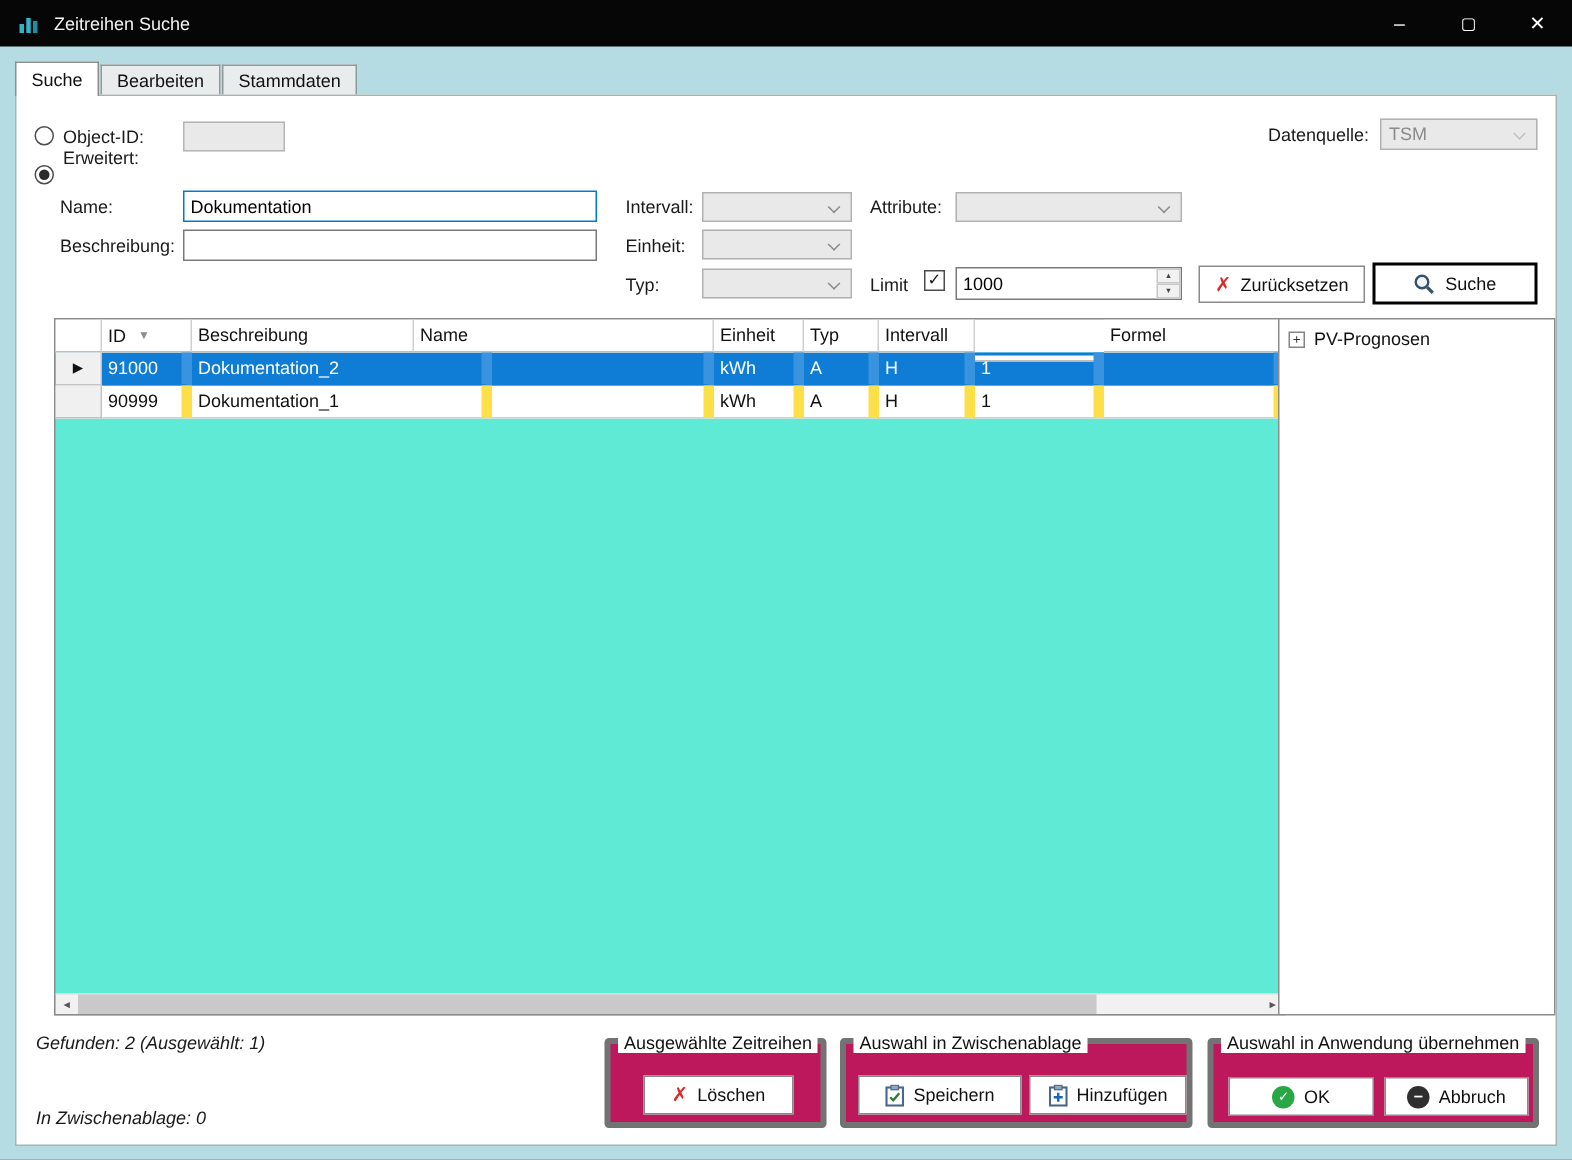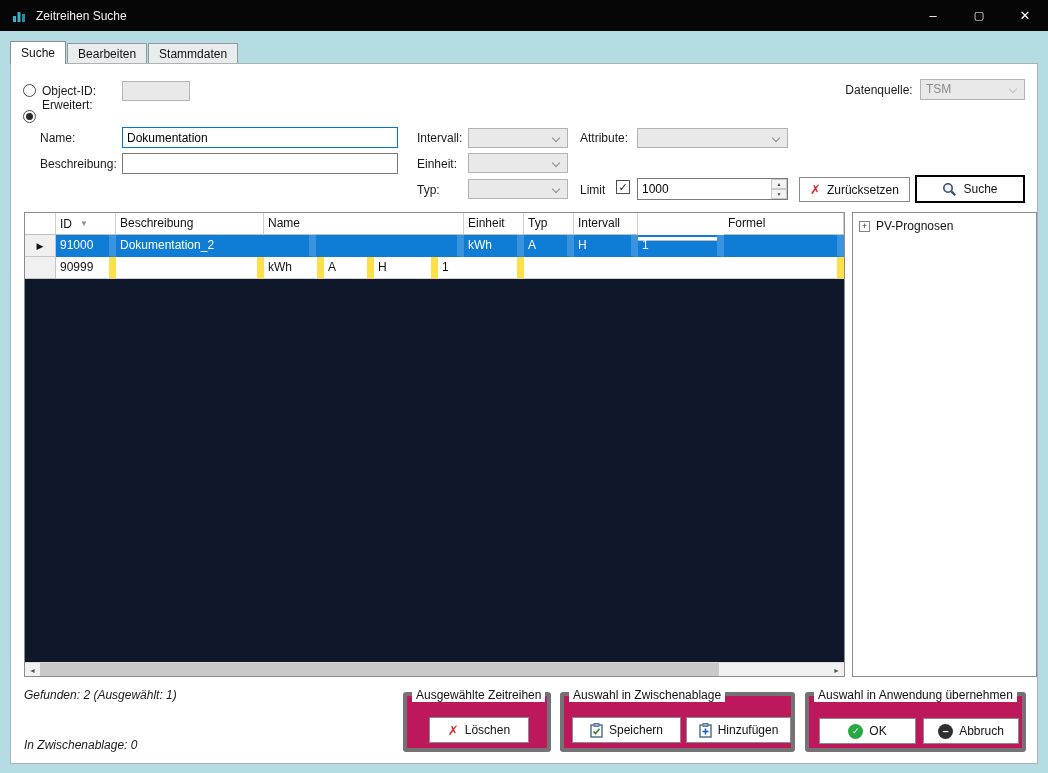--- a/index.html
+++ b/index.html
@@ -36,21 +36,21 @@
   .checkbox { position:absolute; width:14px; height:14px; background:#fff; border:1px solid #4c4c4c; display:flex; align-items:center; justify-content:center; font-size:11px; color:#1a1a1a; line-height:1; }
 
   .spin { position:absolute; width:16px; display:flex; flex-direction:column; }
   .spinbtn { flex:1; background:#f2f2f2; border:1px solid #c8c8c8; display:flex; align-items:center; justify-content:center; font-size:5px; color:#444; }
 
   .btn { position:absolute; background:#fff; border:1px solid #8a8a8a; display:flex; align-items:center; justify-content:center; gap:6px; font-size:12px; }
   .btn.default { border:2px solid #000; }
   .xglyph { color:#d92b2b; font-weight:bold; font-size:13px; }
 
   
-  .grid { position:absolute; left:24px; top:212px; width:821px; height:465px; background:#0f172a; border:1px solid #8c8c8c; overflow:hidden; }
+  .grid { position:absolute; left:36px; top:212px; width:821px; height:465px; background:#5eead4; border:1px solid #8c8c8c; overflow:hidden; }
   .grow { display:flex; height:22px; background:#fff; }
   .gcell { border-right:7px solid #fde047; border-bottom:1px solid #d2d2d2; padding:3px 4px 0 4px; overflow:hidden; white-space:nowrap; font-size:12px; }
   .gsel { width:31px; background:#f0f0f0; display:flex; align-items:center; justify-content:center; padding:0; border-right:1px solid #c4c4c4; border-bottom:1px solid #c4c4c4; }
   .ghead .gcell { background:#fff; border-right:1px solid #cfcfcf; border-bottom:1px solid #bdbdbd; }
   .grow.selected { background:#0f7cd6; color:#fff; }
   .grow.selected .gcell { border-right-color:#3a93de; border-bottom-color:#0f7cd6; }
   .sorticon { color:#8d8d8d; font-size:8px; margin-left:8px; }
   .curicon { color:#111; font-size:9px; }
 
   
@@ -194,20 +194,21 @@
       <div class="gcell" style="width:60px;">kWh</div>
       <div class="gcell" style="width:50px;">A</div>
       <div class="gcell" style="width:64px;">H</div>
       <div class="gcell" style="width:86px;">1</div>
       <div class="gcell" style="flex:1;"></div>
     </div>
 
     <div class="grow">
       <div class="gsel"></div>
       <div class="gcell" style="width:60px;">90999</div>
+      <div class="gcell" style="width:200px;">Dokumentation_1</div>
       <div class="gcell" style="width:148px;"></div>
       <div class="gcell" style="width:60px;">kWh</div>
       <div class="gcell" style="width:50px;">A</div>
       <div class="gcell" style="width:64px;">H</div>
       <div class="gcell" style="width:86px;">1</div>
       <div class="gcell" style="flex:1;"></div>
     </div>
 
     <div class="hscroll">
       <div class="sarrow">

